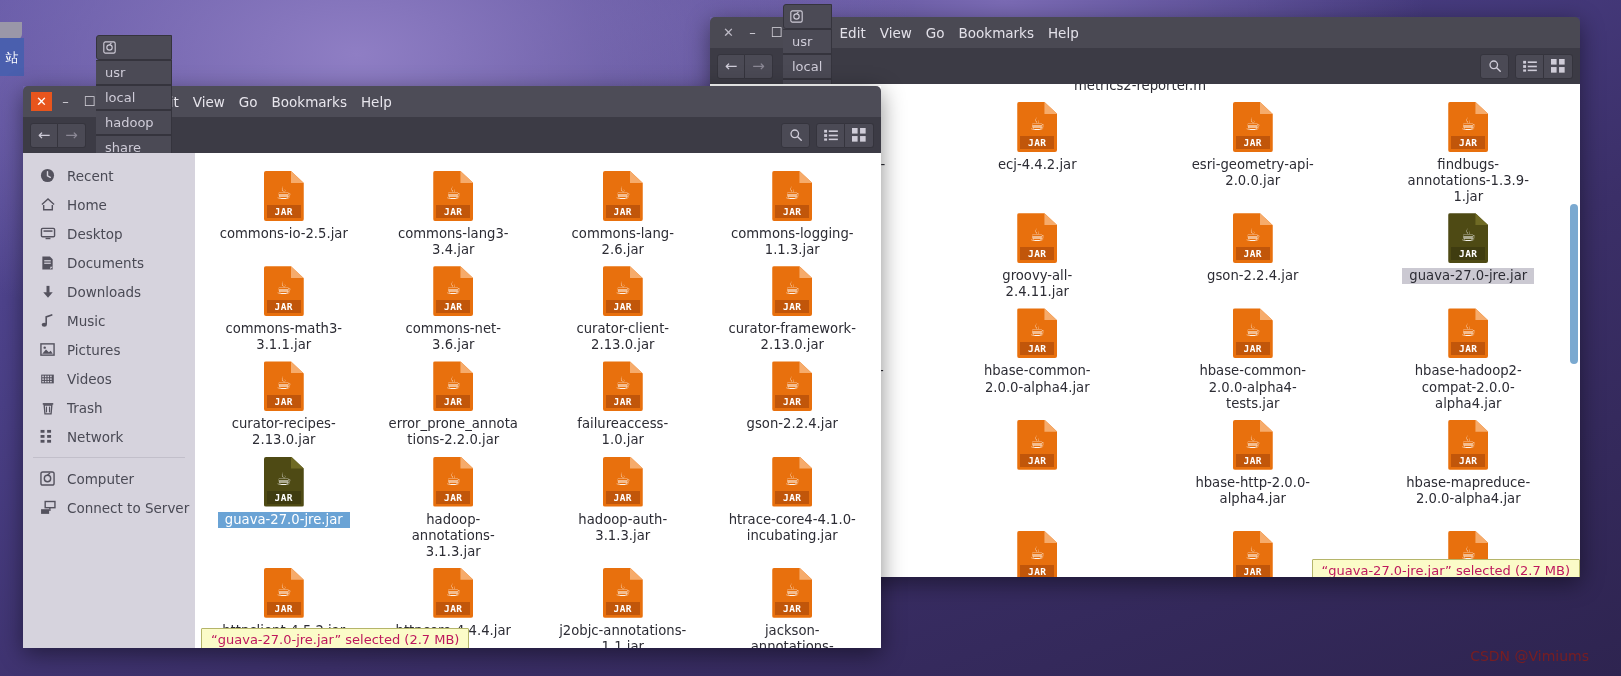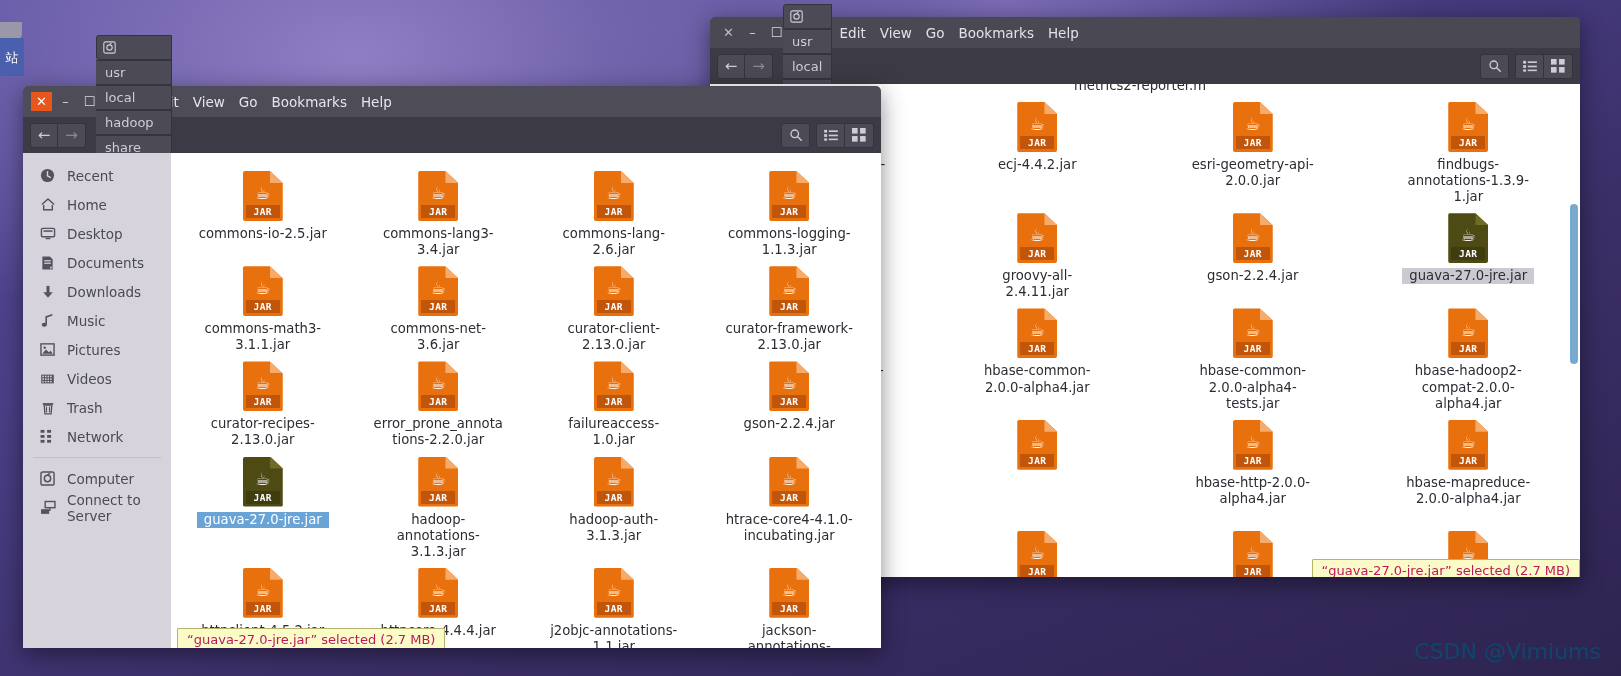--- a/index.html
+++ b/index.html
@@ -73,21 +73,21 @@
   }
   .view-group { display:flex; }
   .view-group .tool-icon { border-radius: 0; }
   .view-group .tool-icon:first-child { border-radius: 3px 0 0 3px; }
   .view-group .tool-icon:last-child { border-radius: 0 3px 3px 0; border-left: none; }
 
   .wbody { flex: 1; display: flex; min-height: 0; background: #fff; overflow: hidden; }
 
   
   .sidebar {
-    width: 148px; background: #d6d3dd; flex-shrink: 0;
+    width: 172px; background: #d6d3dd; flex-shrink: 0;
     padding-top: 8px; overflow: hidden;
   }
   .side-item {
     display: flex; align-items: center; gap: 11px;
     padding: 3px 0 3px 16px; height: 29px;
     font-size: 13.5px; color: #4a4a55;
   }
   .side-icon { width: 17px; height: 17px; display:flex; align-items:center;
                justify-content:center; color: #54525e; flex-shrink: 0; }
   .side-sep { height: 1px; background: #c2bfca; margin: 6px 10px; }
@@ -145,22 +145,22 @@
   .vscroll .thumb { position: absolute; left: 3px; width: 8px;
                     background: #7aa9d0; border-radius: 4px; }
 
   
   .clipped-label {
     position: absolute; top: -6px; left: 0; right: 10px; text-align: center;
     font-size: 13.2px; color: #2c2c34; pointer-events: none;
   }
 
   .watermark {
-    position: absolute; right: 20px; bottom: 12px;
-    color: #0c4a6e; font-size: 22px; opacity: .92;
+    position: absolute; right: 32px; bottom: 12px;
+    color: #7f1d1d; font-size: 14px; opacity: .92;
   }
 
   .win1 { left: 23px; top: 86px; width: 858px; height: 562px; }
   .win2 { left: 710px; top: 17px; width: 870px; height: 560px; }
 </style>
 </head>
 <body>
 
 <div class="launcher-stub-top"></div>
 <div class="launcher-stub">站</div>

